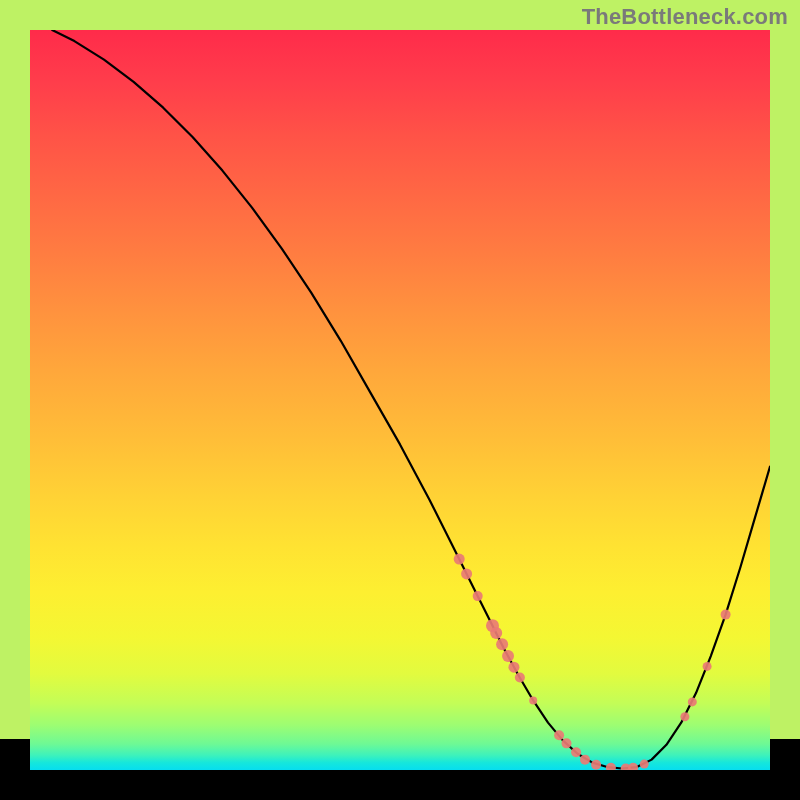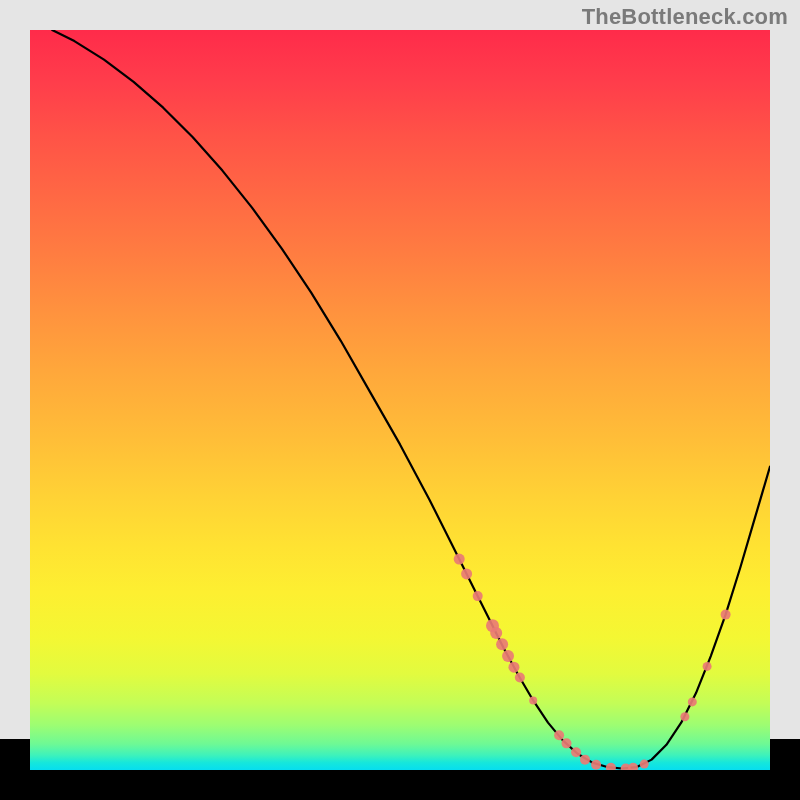--- a/index.html
+++ b/index.html
@@ -1,21 +1,21 @@
 <!DOCTYPE html>
 <html><head>
 <meta charset="utf-8">
 <style>
   * { margin: 0; padding: 0; box-sizing: border-box; }
   html, body { width: 800px; height: 800px; overflow: hidden; background: #000; }
   .container {
     position: relative;
     width: 800px;
     height: 739px;
-    background: #e5e5e5;
+    background: #bef264;
   }
   .watermark {
     position: absolute;
     top: 4px;
     right: 12px;
     font-family: Arial, Helvetica, sans-serif;
     font-size: 22px;
     font-weight: 600;
     color: #7a7a7a;
     letter-spacing: 0.2px;

